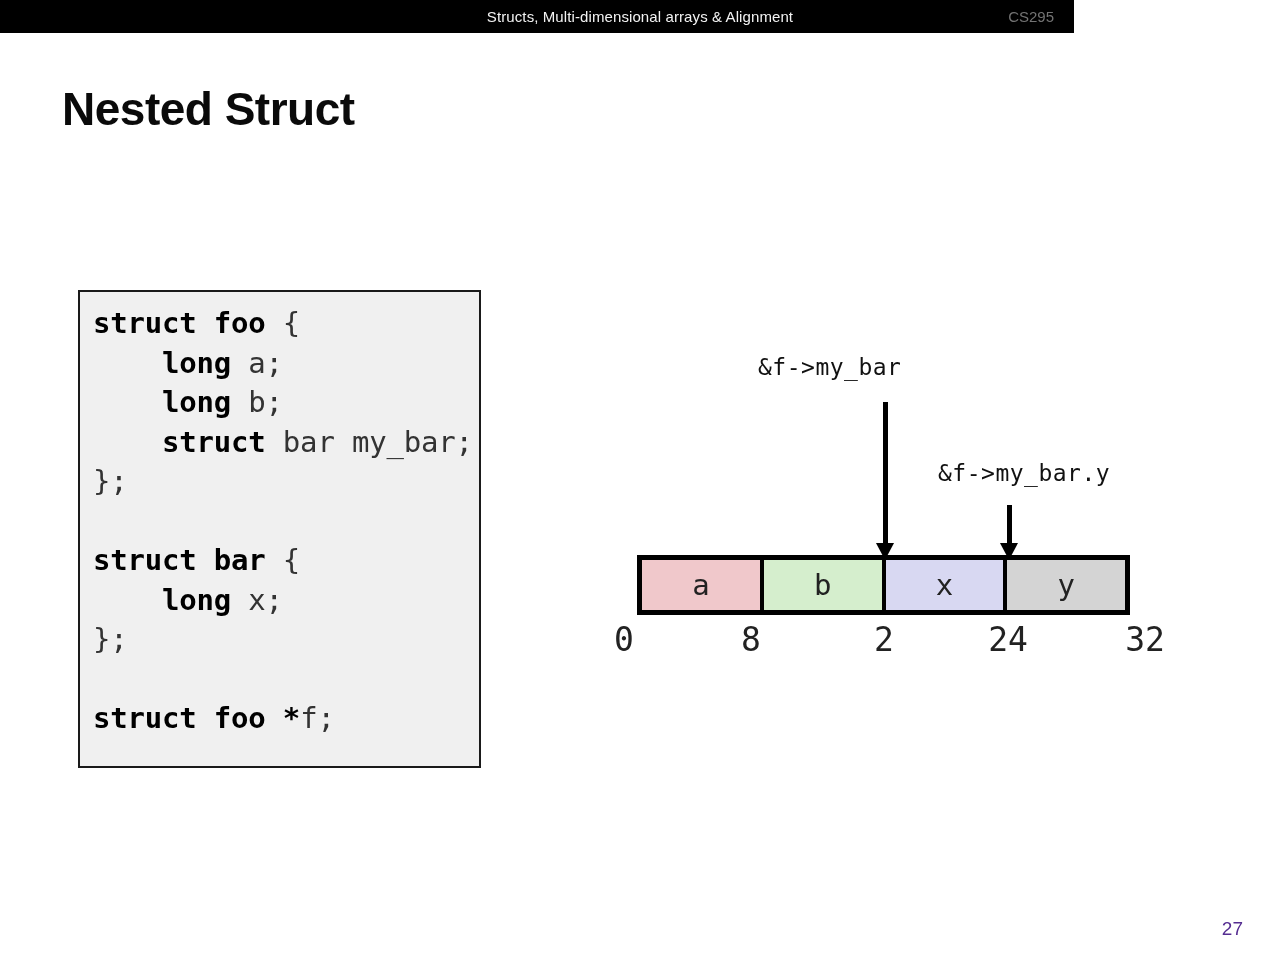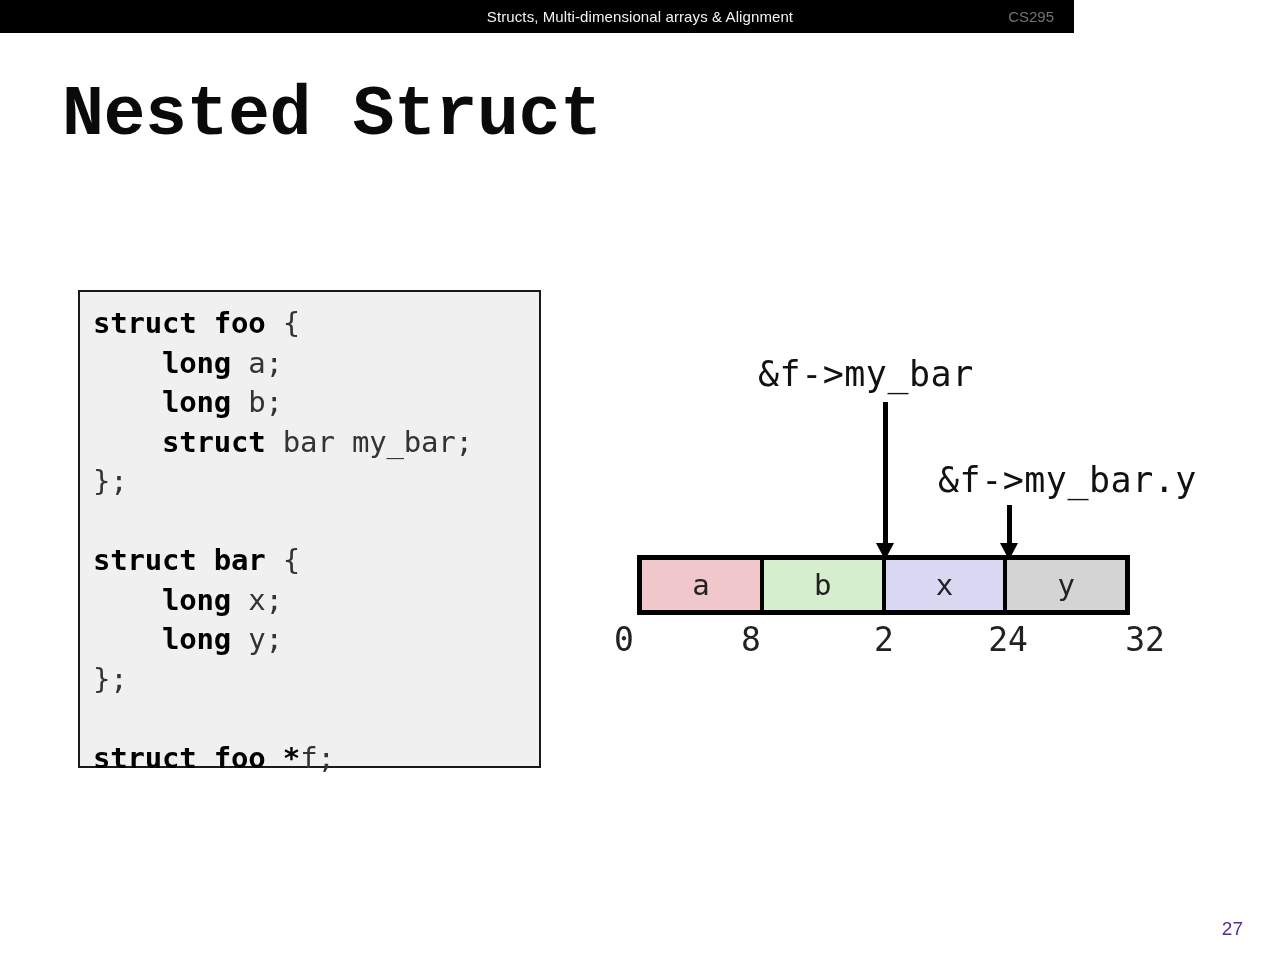--- a/index.html
+++ b/index.html
@@ -24,31 +24,31 @@
   }
   .header-course {
     position:absolute; right:20px; top:0; height:33px;
     display:flex; align-items:center;
     font-size:15px; color:#737373;
     font-family:"Liberation Sans", sans-serif;
   }
 
   
   .slide-title {
-    position:absolute; left:62px; top:76px;
-    font-size:70px; font-weight:bold; color:#0a0a0a;
+    position:absolute; left:62px; top:82px;
+    font-size:46px; font-weight:bold; color:#0a0a0a;
     letter-spacing:-0.5px;
-    font-family:Liberation Mono, monospace;
+    font-family:Liberation Sans, sans-serif;
     white-space:nowrap;
   }
 
   
   .code-box {
     position:absolute; left:78px; top:290px;
-    width:463px; height:478px;
+    width:403px; height:478px;
     background:#f0f0f0;
     border:2px solid #1a1a1a;
     padding:12px 0 0 13px;
   }
   .code-line {
     font-family:"DejaVu Sans Mono", monospace;
     font-size:29px;
     line-height:39.5px;
     color:#111111;
     white-space:pre;
@@ -87,21 +87,21 @@
     font-family:"DejaVu Sans Mono", monospace;
     font-size:33px; color:#222222;
     transform:translateX(-50%);
     white-space:nowrap;
   }
 
   
   .ptr-label {
     position:absolute;
     font-family:"DejaVu Sans Mono", monospace;
-    font-size:35px; color:#111111;
+    font-size:23px; color:#111111;
     white-space:nowrap;
     letter-spacing:0.5px;
   }
   .ptr-label.l1 { left:158px; top:24px; }
   .ptr-label.l2 { left:338px; top:130px; }
 
   
   .arrow { position:absolute; }
   .arrow .shaft {
     position:absolute; left:0; top:0;
@@ -136,21 +136,20 @@
 
   <div class="code-box">
     <div class="code-line"><span class="kw">struct foo </span><span class="id">{</span></div>
     <div class="code-line"><span class="kw">    long </span><span class="id">a;</span></div>
     <div class="code-line"><span class="kw">    long </span><span class="id">b;</span></div>
     <div class="code-line"><span class="kw">    struct </span><span class="id">bar my_bar;</span></div>
     <div class="code-line"><span class="kw"></span><span class="pun">};</span></div>
     <div class="code-line blank">&nbsp;</div>
     <div class="code-line"><span class="kw">struct bar </span><span class="id">{</span></div>
     <div class="code-line"><span class="kw">    long </span><span class="id">x;</span></div>
-    <div class="code-line"><span class="kw">    long </span><span class="id">y;</span></div>
     <div class="code-line"><span class="kw"></span><span class="pun">};</span></div>
     <div class="code-line blank">&nbsp;</div>
     <div class="code-line"><span class="kw">struct foo *</span><span class="id">f;</span></div>
   </div>
 
   <div class="diagram">
 
     <div class="ptr-label l1">&amp;f-&gt;my_bar</div>
     <div class="ptr-label l2">&amp;f-&gt;my_bar.y</div>
 

